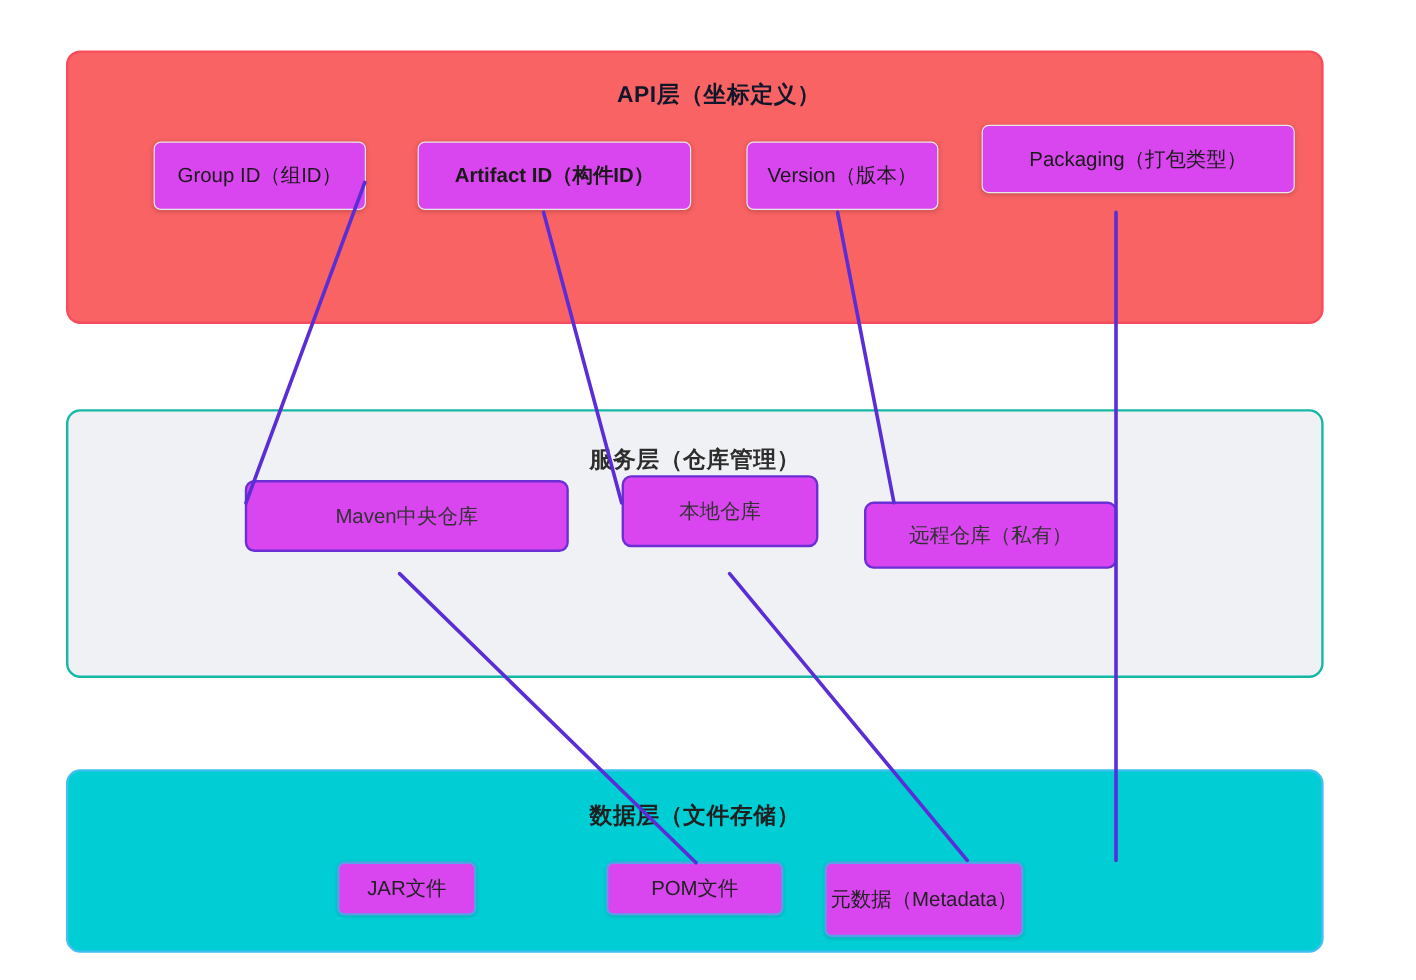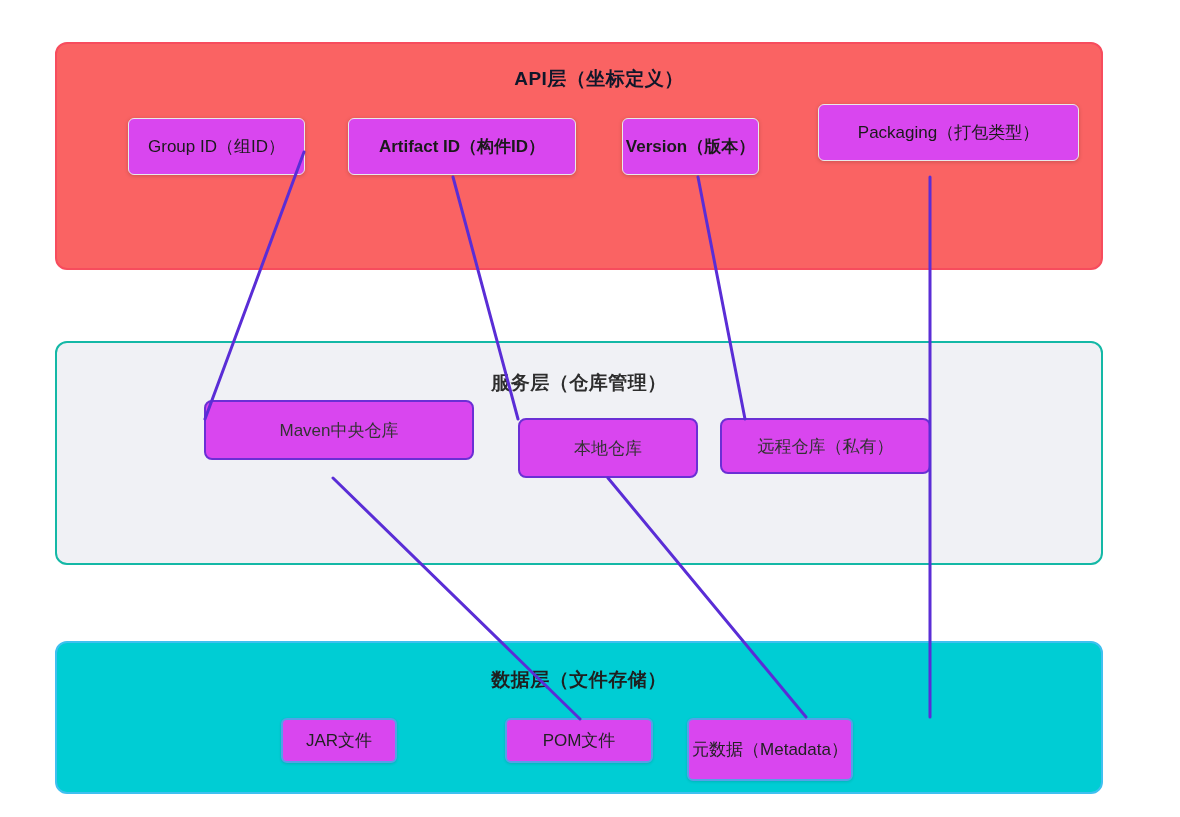--- a/index.html
+++ b/index.html
@@ -81,25 +81,25 @@
   }
   .node-data {
     border: 2px solid #55a0e8;
     border-radius: 6px;
     box-shadow: 0 1px 3px rgba(0,0,0,0.12);
     color: #222222;
   }
 
   #node-group-id      { left: 128px; top: 118px; width: 177px; height: 57px; }
   #node-artifact-id   { left: 348px; top: 118px; width: 228px; height: 57px; font-weight: bold; }
-  #node-version       { left: 622px; top: 118px; width: 137px; height: 57px; font-weight: bold; }
+  #node-version       { left: 622px; top: 118px; width: 160px; height: 57px; }
   #node-packaging     { left: 818px; top: 104px; width: 261px; height: 57px; }
 
   #node-maven-central { left: 204px; top: 400px; width: 270px; height: 60px; }
-  #node-local-repo    { left: 518px; top: 418px; width: 180px; height: 60px; }
+  #node-local-repo    { left: 518px; top: 396px; width: 164px; height: 60px; }
   #node-remote-repo   { left: 720px; top: 418px; width: 211px; height: 56px; }
 
   #node-jar-file      { left: 281px; top: 718px; width: 116px; height: 45px; }
   #node-pom-file      { left: 505px; top: 718px; width: 148px; height: 45px; }
   #node-metadata      { left: 687px; top: 718px; width: 166px; height: 63px; }
 
   
   .wires {
     position: absolute;
     left: 0;

